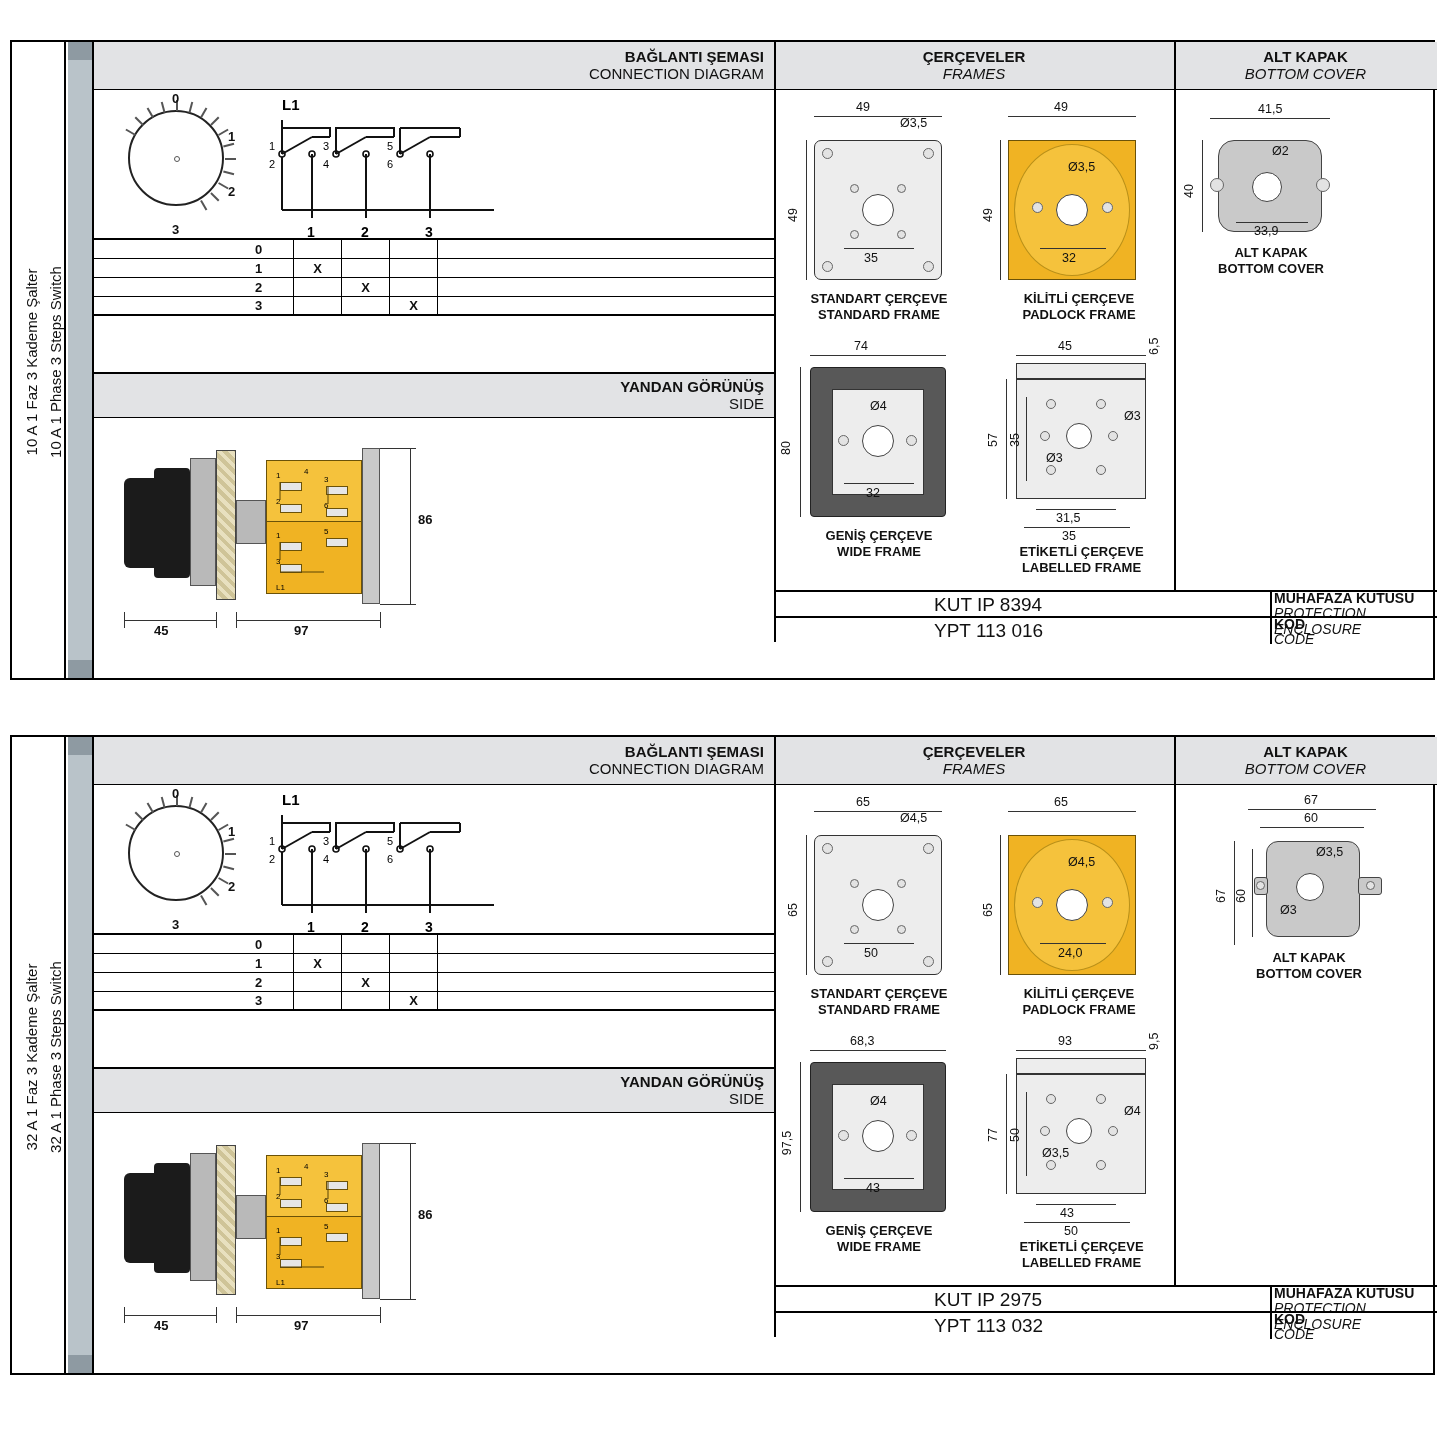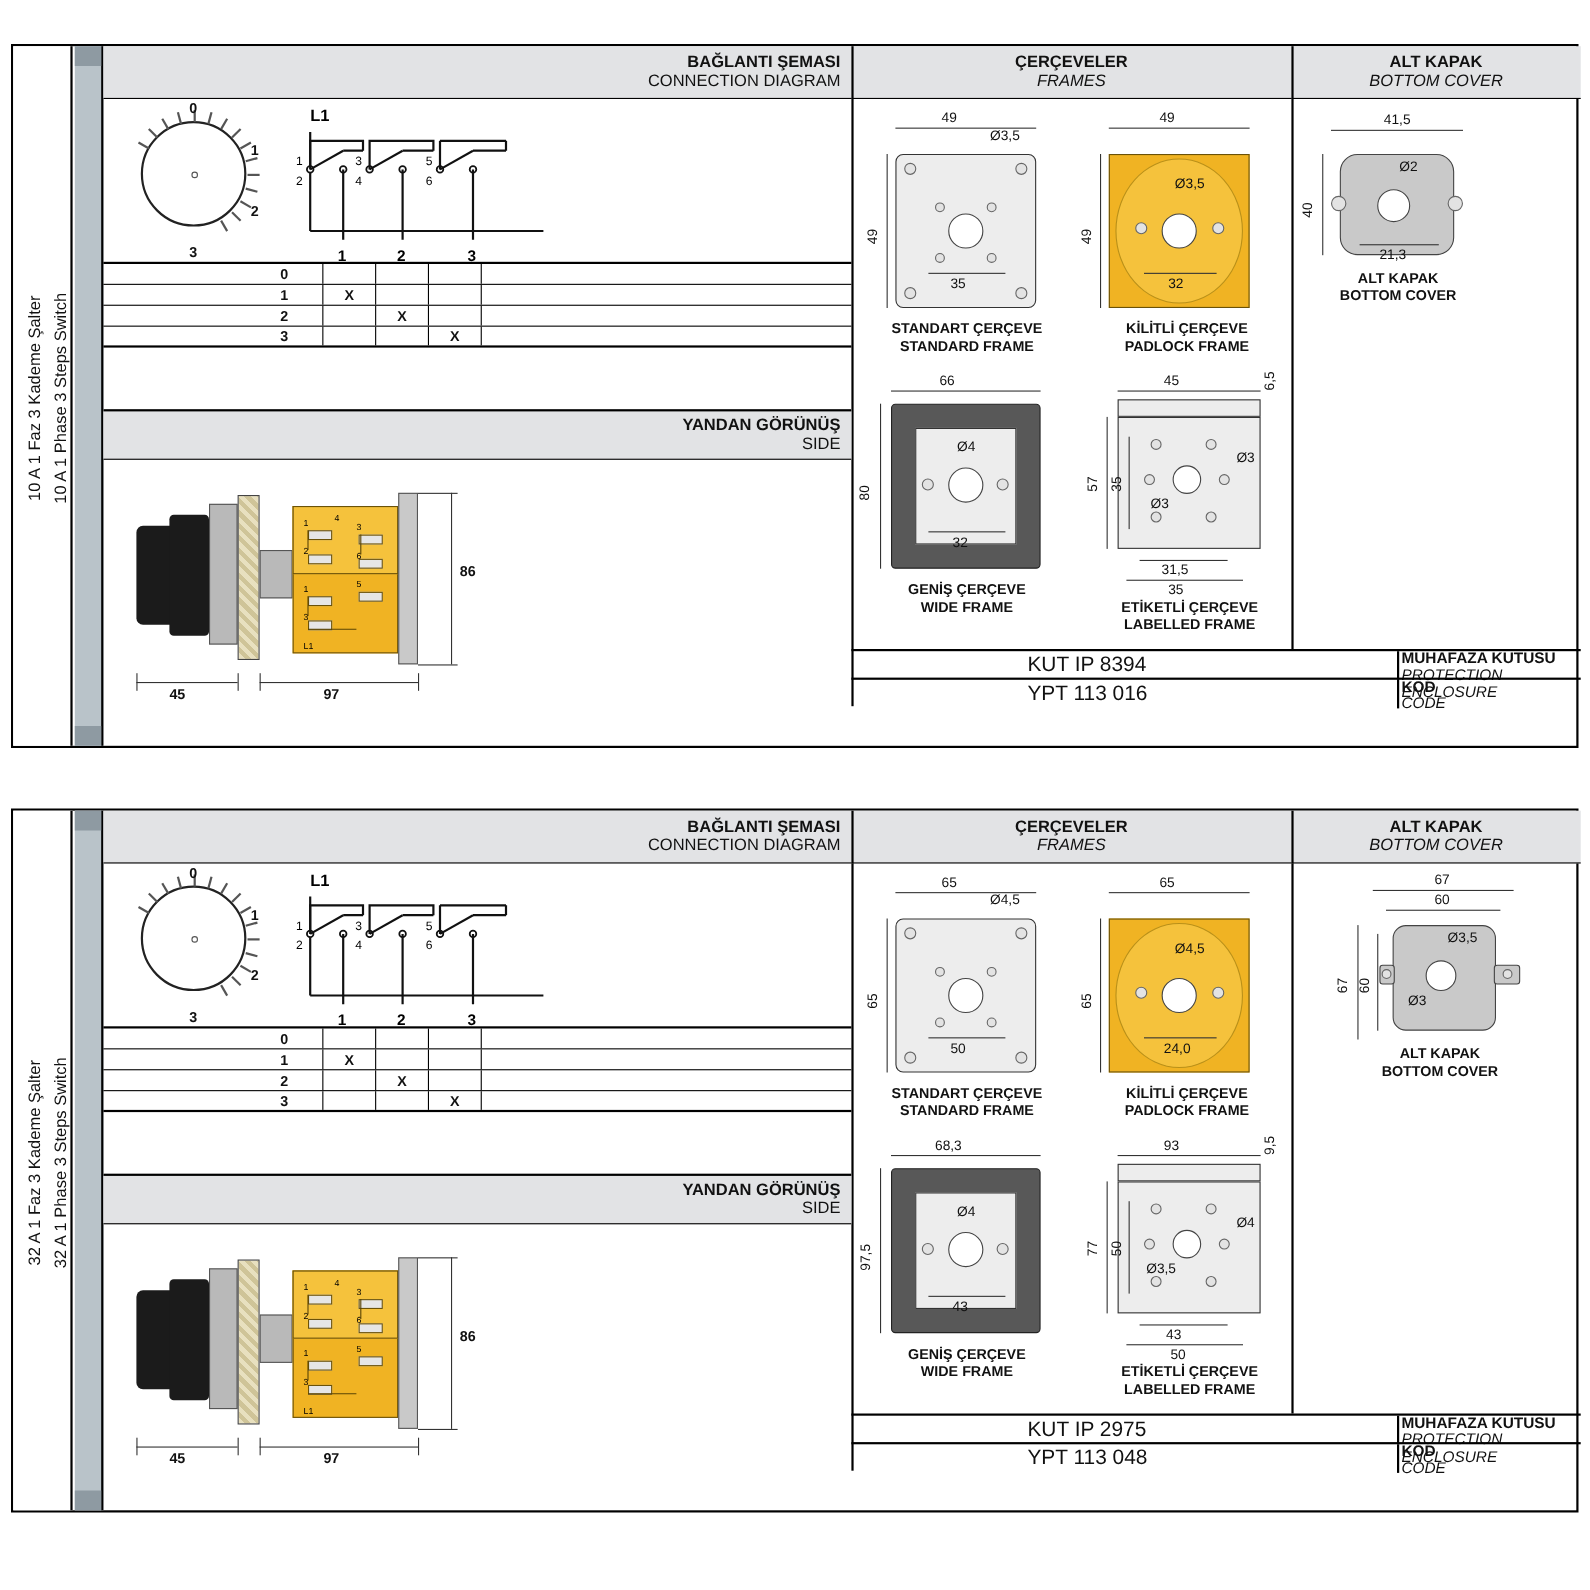--- a/index.html
+++ b/index.html
@@ -354,21 +354,21 @@
         <div class="holes" style="left:118px; top:104px; width:11px; height:11px;"></div>
         <div class="holes" style="left:48px; top:104px; width:11px; height:11px;"></div>
         <div class="dim" style="left:84px; top:62px;">Ø3,5</div>
         <div class="arrowline" style="left:56px; top:150px; width:66px;"></div>
         <div class="dim" style="left:78px; top:153px;">32</div>
         <div class="flabel" style="top:194px;">KİLİTLİ ÇERÇEVE</div>
         <div class="flabel" style="top:210px;">PADLOCK FRAME</div>
       </div>
 
       <div class="fbox" style="left:690px; top:295px; width:190px; height:250px;">
-        <div class="dim" style="left:70px; top:2px;">66</div>
+        <div class="dim" style="left:70px; top:2px;">74</div>
         <div class="arrowline" style="left:26px; top:18px; width:136px;"></div>
         <div class="arrowvert" style="left:16px; top:30px; height:150px;"></div>
         <div class="dim" style="left:-5px; top:104px; transform:rotate(-90deg);">80</div>
         <div class="sq-wide-out" style="left:26px; top:30px; width:136px; height:150px;"></div>
         <div class="sq-wide-in" style="left:48px; top:52px; width:92px; height:106px;"></div>
         <div class="hole" style="left:78px; top:88px; width:32px; height:32px;"></div>
         <div class="holes" style="left:54px; top:98px; width:11px; height:11px;"></div>
         <div class="holes" style="left:122px; top:98px; width:11px; height:11px;"></div>
         <div class="dim" style="left:86px; top:62px;">Ø4</div>
         <div class="arrowline" style="left:60px; top:146px; width:70px;"></div>
@@ -408,21 +408,21 @@
         <div class="dim" style="left:112px; top:4px;">41,5</div>
         <div class="arrowline" style="left:64px; top:20px; width:120px;"></div>
         <div class="arrowvert" style="left:56px; top:42px; height:92px;"></div>
         <div class="dim" style="left:36px; top:86px; transform:rotate(-90deg);">40</div>
         <div class="bcover" style="left:72px; top:42px; width:104px; height:92px; border-radius:16px;"></div>
         <div class="holes" style="left:64px; top:80px; width:14px; height:14px;"></div>
         <div class="holes" style="left:170px; top:80px; width:14px; height:14px;"></div>
         <div class="hole" style="left:106px; top:74px; width:30px; height:30px;"></div>
         <div class="dim" style="left:126px; top:46px;">Ø2</div>
         <div class="arrowline" style="left:90px; top:124px; width:72px;"></div>
-        <div class="dim" style="left:108px; top:126px;">21,3</div>
+        <div class="dim" style="left:108px; top:126px;">33,9</div>
         <div class="flabel" style="top:148px;">ALT KAPAK</div>
         <div class="flabel" style="top:164px;">BOTTOM COVER</div>
       </div>
 
       <div class="inforow" style="left:680px; top:548px; width:663px; height:26px;">
         <div class="big" style="left:160px; top:2px;">KUT IP 8394</div>
         <div class="tr2" style="left:500px; top:-2px;">MUHAFAZA KUTUSU</div>
         <div class="en2" style="left:500px; top:13px;">PROTECTION ENCLOSURE</div>
         <div class="vline" style="left:496px; top:0; height:26px;"></div>
       </div>
@@ -720,21 +720,21 @@
         <div class="flabel" style="top:174px;">BOTTOM COVER</div>
       </div>
 
       <div class="inforow" style="left:680px; top:548px; width:663px; height:26px;">
         <div class="big" style="left:160px; top:2px;">KUT IP 2975</div>
         <div class="tr2" style="left:500px; top:-2px;">MUHAFAZA KUTUSU</div>
         <div class="en2" style="left:500px; top:13px;">PROTECTION ENCLOSURE</div>
         <div class="vline" style="left:496px; top:0; height:26px;"></div>
       </div>
       <div class="inforow" style="left:680px; top:574px; width:663px; height:26px;">
-        <div class="big" style="left:160px; top:2px;">YPT 113 048</div>
+        <div class="big" style="left:160px; top:2px;">YPT 113 032</div>
         <div class="tr2" style="left:500px; top:-2px;">KOD</div>
         <div class="en2" style="left:500px; top:13px;">CODE</div>
         <div class="vline" style="left:496px; top:0; height:26px;"></div>
       </div>
 
     </div>
   </div>
 
 </div>
 

